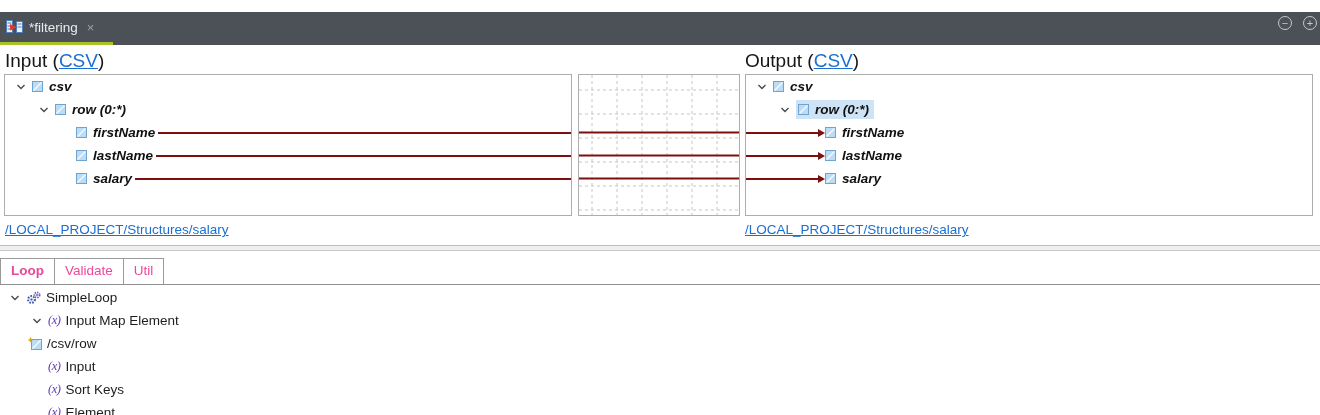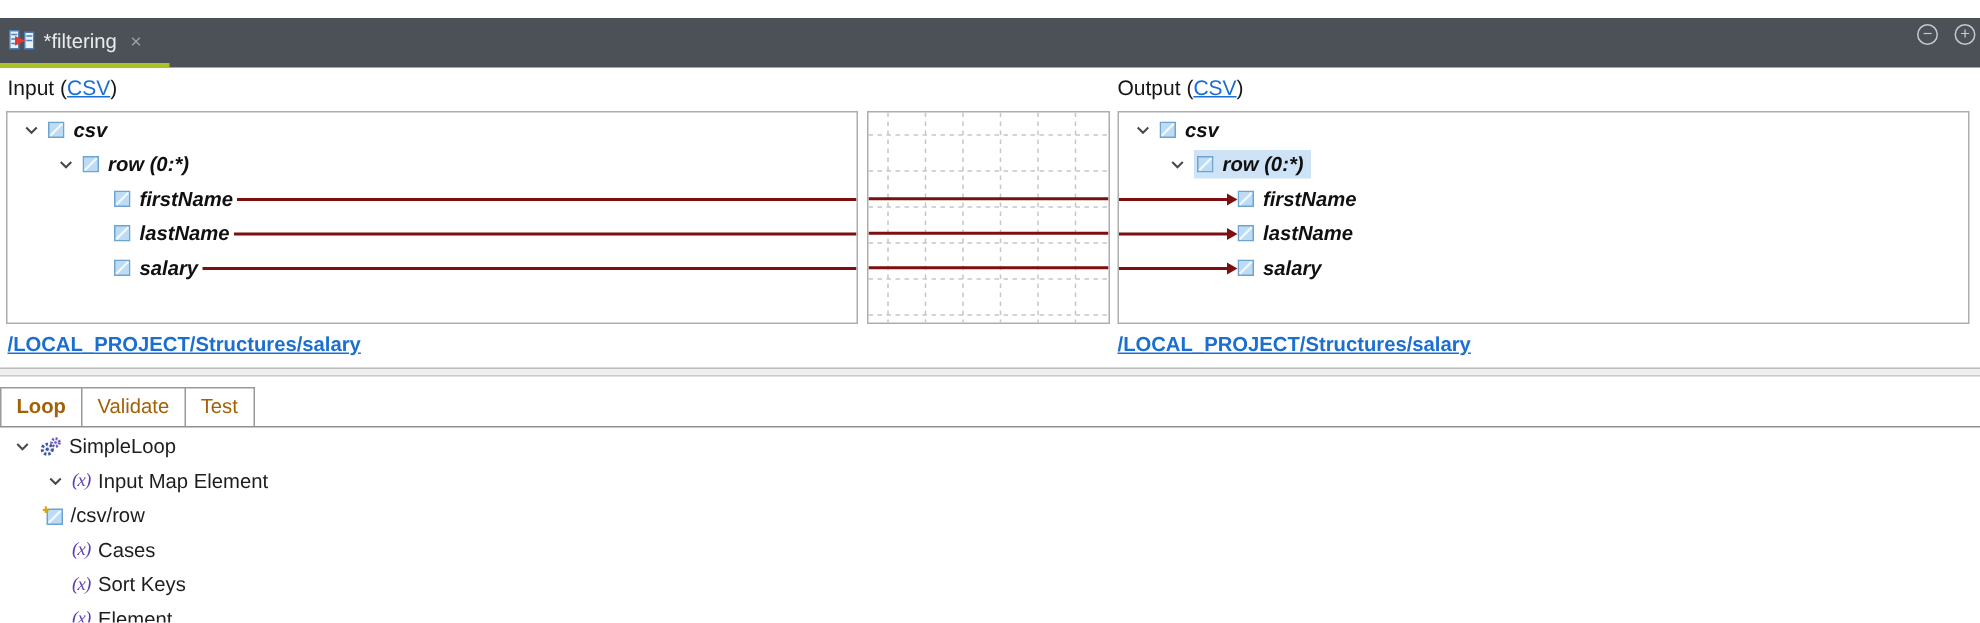--- a/index.html
+++ b/index.html
@@ -11,23 +11,23 @@
   .topbar { position:absolute; top:0; left:0; width:1320px; height:33px; background:#4b5157; }
   .etab { position:absolute; top:0; left:0; width:113px; height:30px; display:flex; align-items:center; padding-left:6px; cursor:default; }
   .etab-title { color:#e9ebec; font-size:13.5px; margin-left:6px; }
   .etab-close { color:#9aa1a8; font-size:13px; margin-left:9px; }
   .etab-accent { position:absolute; top:30px; left:0; width:113px; height:3px; background:#a9c327; }
   .win-controls { position:absolute; top:4px; right:3px; display:flex; gap:11px; }
   .circle-btn { width:14px; height:14px; border:1px solid #c3c9cd; border-radius:50%; color:#c3c9cd;
                 font-size:11px; line-height:11px; display:flex; align-items:center; justify-content:center; }
 
   
-  .panel-header { position:absolute; top:38px; font-size:14px; color:#161616; }
+  .panel-header { position:absolute; top:38px; font-size:19px; color:#161616; }
   .panel-header a, .footer-link { color:#1b6fd0; text-decoration:underline; cursor:pointer; }
-  .footer-link { position:absolute; top:210px; font-size:13.5px;font-weight:bold; }
+  .footer-link { position:absolute; top:210px; font-size:13.5px; }
 
   
   .tree-panel { position:absolute; top:62px; height:142px; border:1px solid #adadad; background:#fff; overflow:hidden; }
   .input-panel  { left:4px;   width:568px; }
   .output-panel { left:745px; width:568px; }
   .map-canvas   { position:absolute; top:62px; left:578px; width:162px; height:142px; border:1px solid #adadad; background:#fff; }
 
   .trow { height:23px; display:flex; align-items:center; white-space:nowrap; }
   .tlabel { font-size:13.5px; font-weight:bold; font-style:italic; color:#101010; margin-left:6px; }
   .chev { width:12px; height:12px; flex:0 0 12px; margin-right:5px; }
@@ -42,21 +42,21 @@
                       border-top:4px solid transparent; border-bottom:4px solid transparent; }
   .sel { display:inline-flex; align-items:center; background:#cfe3f6; padding:2px 5px 2px 2px; }
   .sel .tlabel { margin-left:6px; }
 
   
   .splitter { position:absolute; top:233px; left:0; width:1320px; height:6px;
               background:#efefef; border-top:1px solid #bdbdbd; border-bottom:1px solid #c9c9c9; }
 
   
   .btabs { position:absolute; top:246px; left:0; width:1320px; height:27px; border-bottom:1px solid #8f8f8f; display:flex; }
-  .btab { padding:4px 10px 0 10px; font-size:13.5px; color:#a16207; border-top:1px solid #9a9a9a; border-right:1px solid #9a9a9a; }
+  .btab { padding:4px 10px 0 10px; font-size:13.5px; color:#ec4899; border-top:1px solid #9a9a9a; border-right:1px solid #9a9a9a; }
   .btab.active { font-weight:bold; border-left:1px solid #9a9a9a; }
 
   
   .loop-tree { position:absolute; top:274px; left:0; width:1320px; }
   .ltrow { height:23px; display:flex; align-items:center; white-space:nowrap; }
   .ltlabel { font-size:13.5px; color:#1d1d1d; margin-left:5px;text-align:right; }
   .lpad0 { padding-left:9px; } .lpad1 { padding-left:31px; } .lpad2 { padding-left:28px; }
   .fx { color:#5f3bb3; font-style:italic; font-size:12.5px; font-family:"Liberation Serif", serif; letter-spacing:-0.5px; flex:0 0 auto; }
 </style>
 </head>
@@ -223,21 +223,21 @@
   </div>
 
   <a class="footer-link" style="left:5px;">/LOCAL_PROJECT/Structures/salary</a>
   <a class="footer-link" style="left:745px;">/LOCAL_PROJECT/Structures/salary</a>
 
   <div class="splitter"></div>
 
   <div class="btabs">
     <div class="btab active">Loop</div>
     <div class="btab">Validate</div>
-    <div class="btab">Test</div>
+    <div class="btab">Util</div>
   </div>
 
   <div class="loop-tree">
     <div class="ltrow lpad0">
       <svg class="chev" viewBox="0 0 12 12">
           <polyline points="2.5,4 6,7.5 9.5,4" fill="none" stroke="#4a4a4a" stroke-width="1.4"></polyline>
         </svg>
       <svg width="15" height="14">
         <circle cx="5.5" cy="8.5" r="3.4" fill="#eef2fb" stroke="#3c55a5" stroke-width="2" stroke-dasharray="1.6 1.3"></circle>
         <circle cx="5.5" cy="8.5" r="1.1" fill="#3c55a5"></circle>
@@ -258,21 +258,21 @@
         <rect x="3.5" y="2.5" width="10" height="10" fill="#bcdcf5" stroke="#6ea4cf"></rect>
         <line x1="4.5" y1="11.5" x2="12.5" y2="3.5" stroke="#f2f8fd" stroke-width="1.6"></line>
         <line x1="0.5" y1="3" x2="4.5" y2="3" stroke="#d9a50f" stroke-width="1.4"></line>
         <line x1="2.5" y1="0.5" x2="2.5" y2="5" stroke="#d9a50f" stroke-width="1.4"></line>
       </svg>
       <span class="ltlabel">/csv/row</span>
     </div>
     <div class="ltrow lpad1">
       <span class="chev-spacer"></span>
       <span class="fx">(x)</span>
-      <span class="ltlabel">Cases</span>
+      <span class="ltlabel">Input</span>
     </div>
     <div class="ltrow lpad1">
       <span class="chev-spacer"></span>
       <span class="fx">(x)</span>
       <span class="ltlabel">Sort Keys</span>
     </div>
     <div class="ltrow lpad1">
       <span class="chev-spacer"></span>
       <span class="fx">(x)</span>
       <span class="ltlabel">Element</span>

